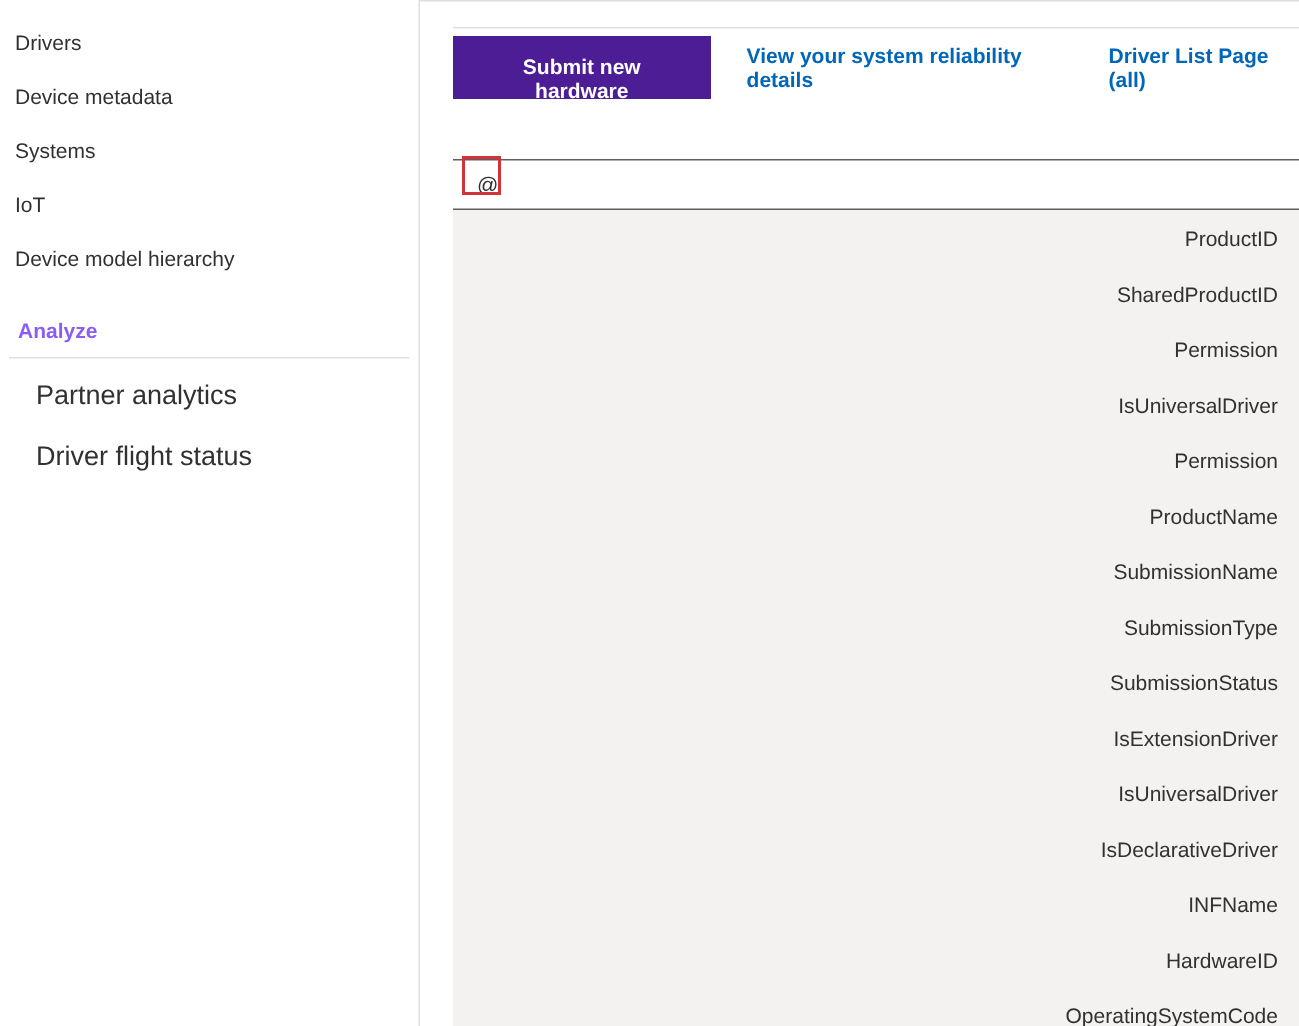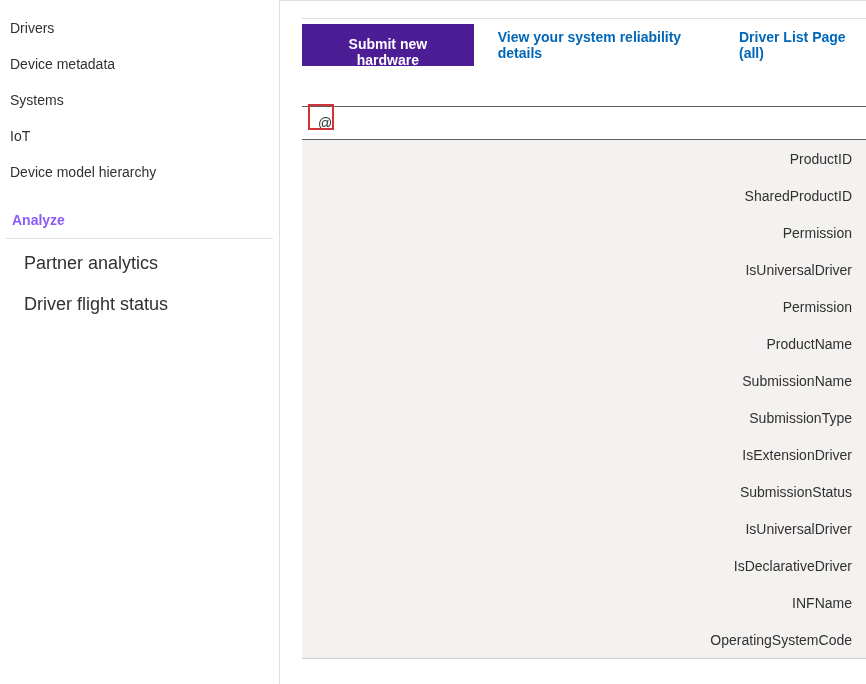--- a/index.html
+++ b/index.html
@@ -192,32 +192,35 @@
       <div class="dropdown-item">
         <span>ProductName</span>
       </div>
       <div class="dropdown-item">
         <span>SubmissionName</span>
       </div>
       <div class="dropdown-item">
         <span>SubmissionType</span>
       </div>
       <div class="dropdown-item">
+        <span>SubmissionStatus</span>
+      </div>
+      <div class="dropdown-item">
         <span>IsExtensionDriver</span>
       </div>
       <div class="dropdown-item">
-        <span>SubmissionStatus</span>
-      </div>
-      <div class="dropdown-item">
         <span>IsUniversalDriver</span>
       </div>
       <div class="dropdown-item">
         <span>IsDeclarativeDriver</span>
       </div>
       <div class="dropdown-item">
         <span>INFName</span>
       </div>
       <div class="dropdown-item">
+        <span>HardwareID</span>
+      </div>
+      <div class="dropdown-item">
         <span>OperatingSystemCode</span>
       </div>
     </div>
   </div>
 </div>
 
 </body></html>

